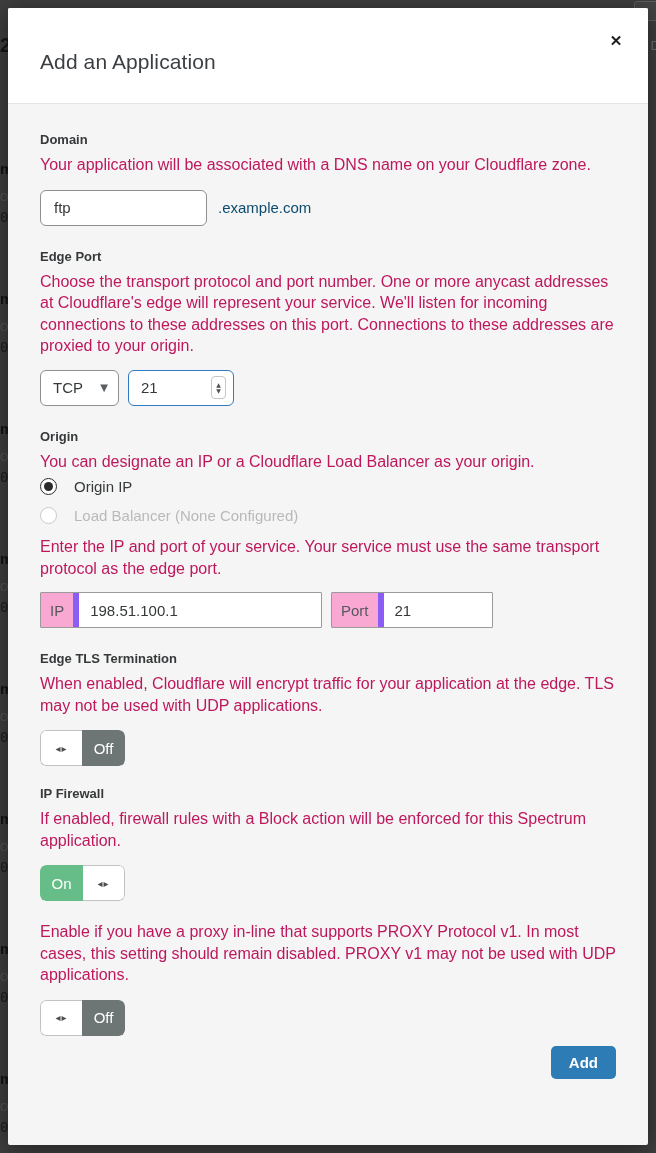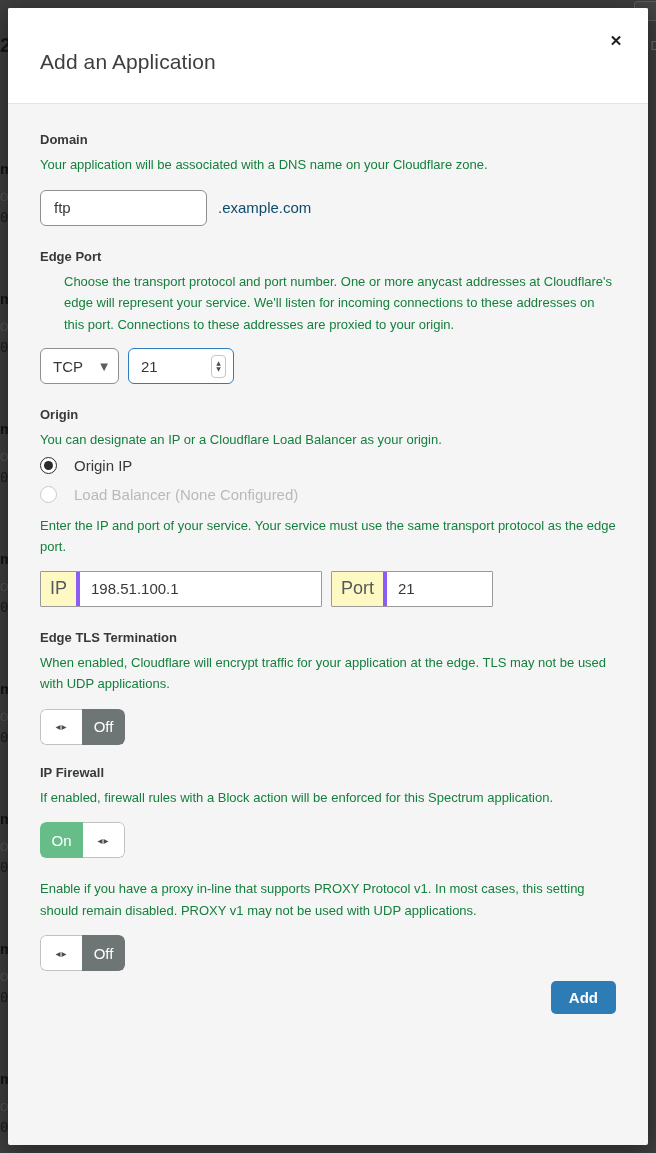--- a/index.html
+++ b/index.html
@@ -35,21 +35,21 @@
   .modal-title{font-size:21px;font-weight:400;color:#3c3f42;margin:0;letter-spacing:.1px;}
   .close-btn{
     position:absolute;top:23px;right:22px;width:20px;height:20px;
     font-size:15px;font-weight:700;color:#1f1f1f;line-height:20px;text-align:center;
     cursor:pointer;background:none;border:none;padding:0;
   }
   .modal-body{box-sizing:border-box;padding:28px 32px 24px;}
 
   .section{margin-bottom:23px;}
   .section-label{font-size:13px;font-weight:700;color:#36393a;margin:0 0 7px;}
-  .section-desc{font-size:13px;color:#15803d;line-height:21.5px;margin:0 0 14px;max-width:578px;}
+  .section-desc{font-size:16px;color:#be185d;line-height:21.5px;margin:0 0 14px;max-width:578px;}
   .desc-tight{margin-bottom:6px;}
 
   
   .text-input{
     box-sizing:border-box;height:36px;background:#fff;border:1px solid #8f8f8f;
     border-radius:6px;font-size:15px;color:#36393a;padding:0 13px;
     font-family:"Liberation Sans","DejaVu Sans",sans-serif;outline:none;
   }
   .row{display:flex;align-items:center;}
   .domain-input{width:167px;}
@@ -86,22 +86,22 @@
   .rdot{width:15px;height:15px;border:1px solid #2b2b2b;border-radius:50%;position:relative;flex:none;background:#fff;}
   .rdot.checked::after{content:"";position:absolute;left:3px;top:3px;right:3px;bottom:3px;background:#2b2b2b;border-radius:50%;}
   .rdot.disabled{border-color:#c9c9c9;}
   .rlabel{font-size:15px;color:#36393a;margin-left:17px;}
   .rlabel.disabled{color:#b9b9b9;}
 
   
   .io-row{display:flex;align-items:center;margin-top:2px;}
   .igroup{display:flex;height:36px;border:1px solid #9a9a9a;background:#fff;box-sizing:border-box;border-radius:1px;}
   .igroup .prefix{
-    background:#fef9c3;border-right:4px solid #8b5cf6;display:flex;align-items:center;
-    padding:0 9px;font-size:18px;color:#55585c;
+    background:#f9a8d4;border-right:6px solid #8b5cf6;display:flex;align-items:center;
+    padding:0 9px;font-size:15px;color:#55585c;
   }
   .igroup input{
     border:none;outline:none;font-size:15px;color:#36393a;padding:0 11px;background:transparent;
     font-family:"Liberation Sans","DejaVu Sans",sans-serif;
   }
   .ip-group{width:282px;margin-right:9px;}
   .ip-group input{width:230px;}
   .port-group{width:162px;}
   .port-group input{width:92px;}
 
@@ -184,21 +184,21 @@
       <p class="section-label">Domain</p>
       <p class="section-desc">Your application will be associated with a DNS name on your Cloudflare zone.</p>
       <div class="row">
         <input class="text-input domain-input" type="text" value="ftp" style="">
         <span class="domain-suffix">.example.com</span>
       </div>
     </div>
 
     <div class="section">
       <p class="section-label">Edge Port</p>
-      <p class="section-desc" style="margin-bottom:13px;margin-left:24px;">Choose the transport protocol and port number. One or more anycast addresses at Cloudflare's edge will represent your service. We'll listen for incoming connections to these addresses on this port. Connections to these addresses are proxied to your origin.</p>
+      <p class="section-desc" style="margin-bottom:13px;">Choose the transport protocol and port number. One or more anycast addresses at Cloudflare's edge will represent your service. We'll listen for incoming connections to these addresses on this port. Connections to these addresses are proxied to your origin.</p>
       <div class="row">
         <div class="select">
           <span class="select-value">TCP</span>
           <span class="caret">▼</span>
         </div>
         <div class="number-wrap">
           <input type="text" value="21" style="">
           <span class="stepper">
               <span>▲</span>
               <span>▼</span>

